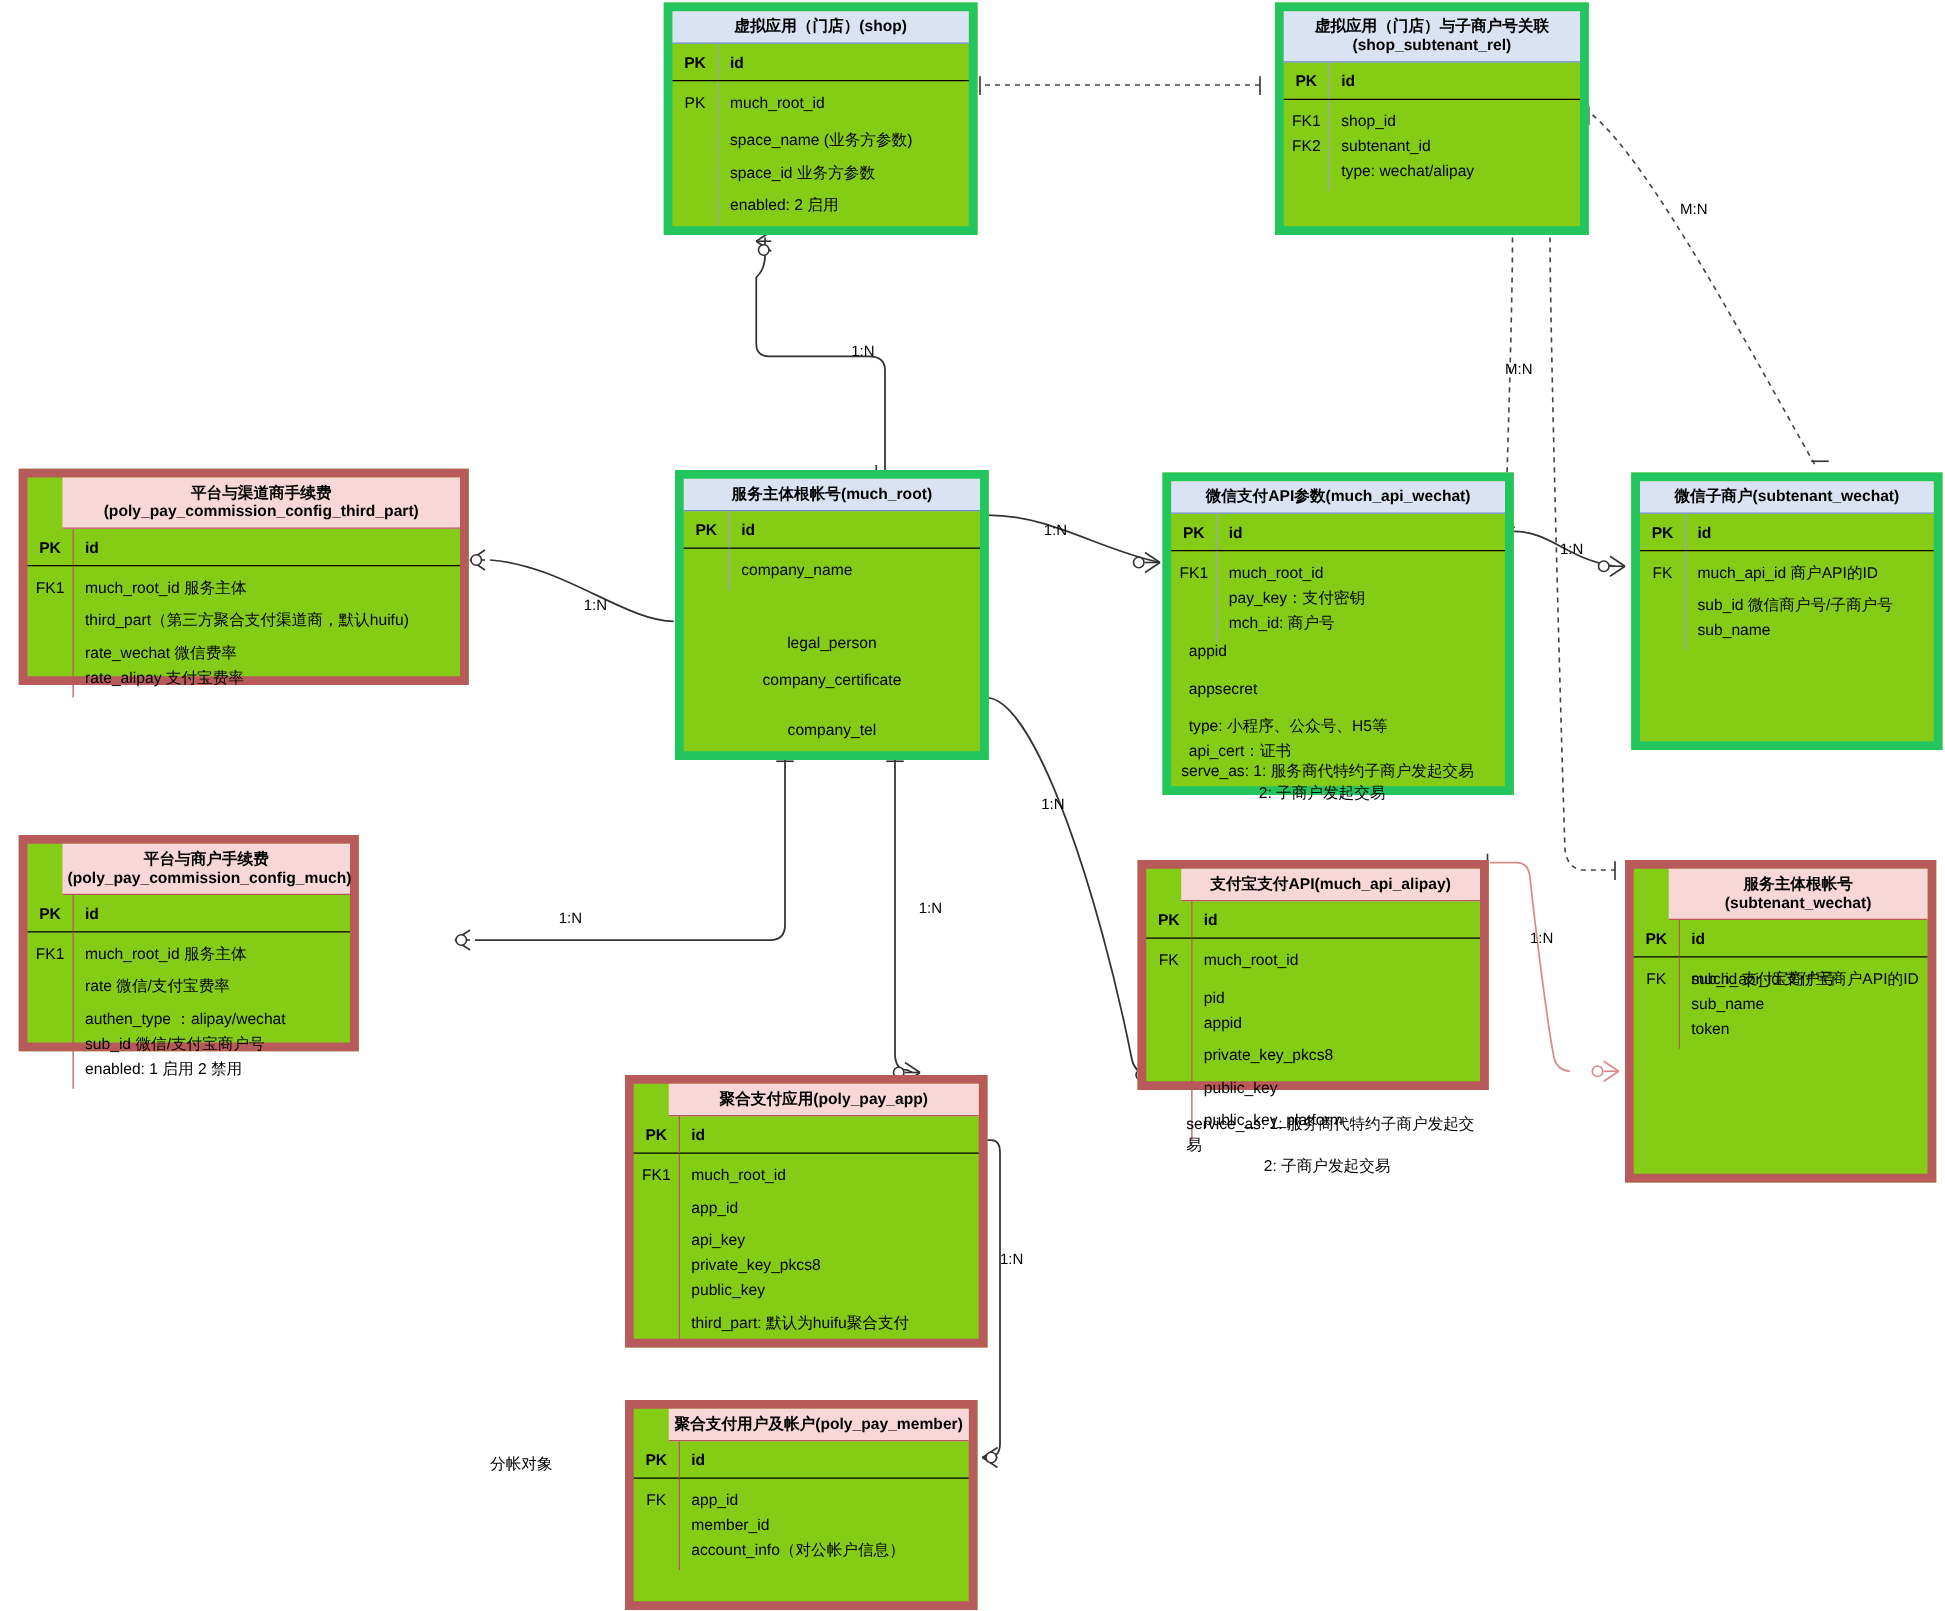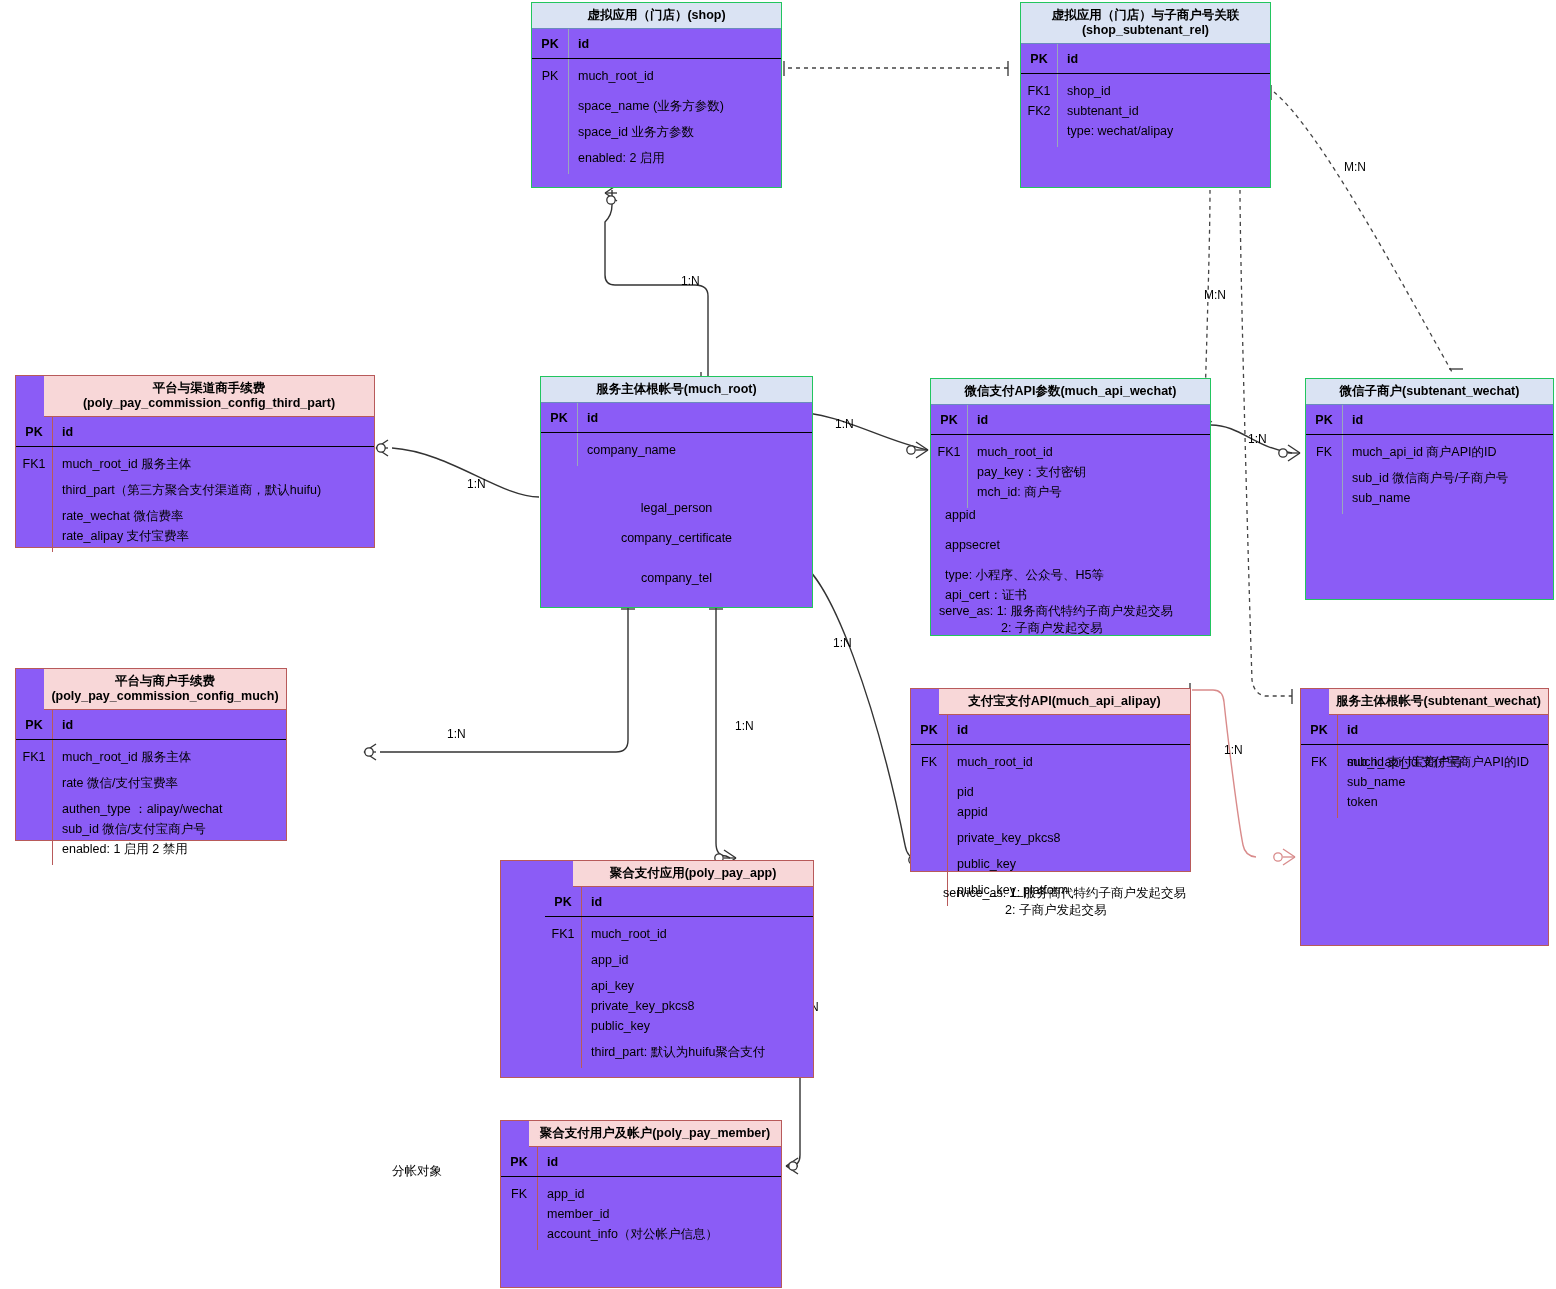--- a/index.html
+++ b/index.html
@@ -16,22 +16,22 @@
   }
   svg.links{
     position:absolute;
     left:0;top:0;
     width:1556px;height:1289px;
     pointer-events:none;
   }
   .entity{
     position:absolute;
     box-sizing:border-box;
-    background:#8b5cf6;
-    border:1px solid #22c55e;
+    background:#84cc16;
+    border:7px solid #22c55e;
     font-size:12.5px;
     color:#000;
   }
   .entity.red{ border-color:#b85a5a; }
   .ent-title{
     box-sizing:border-box;
     background:#dae3f3;
     border-bottom:1px solid #6b8bbd;
     text-align:center;
     font-weight:bold;
@@ -329,21 +329,21 @@
         <div class="gap-sm"></div>
         <div class="fld">rate  微信/支付宝费率</div>
         <div class="gap-sm"></div>
         <div class="fld">authen_type ：alipay/wechat</div>
         <div class="fld">sub_id  微信/支付宝商户号</div>
         <div class="fld">enabled: 1 启用 2 禁用</div>
       </div>
     </div>
   </div>
 
-  <div class="entity" style="left:540px;top:376px;width:273px;height:232px;">
+  <div class="entity" style="left:540px;top:376px;width:251px;height:232px;">
     <div class="ent-title">服务主体根帐号(much_root)</div>
     <div class="pk-row">
       <div class="key-col">PK</div>
       <div class="fld-col">
           <span class="pkid">id</span>
         </div>
     </div>
     <div class="body-rows">
       <div class="body-keys"></div>
       <div class="body-fields">
@@ -458,21 +458,21 @@
         <div class="overlap-wrap">
           <div class="ov">much_api_id 支付宝商户API的ID</div>
           <div class="ov">sub_id 支付宝商户号</div>
         </div>
         <div class="fld">sub_name</div>
         <div class="fld">token</div>
       </div>
     </div>
   </div>
 
-  <div class="entity red" style="left:500px;top:860px;width:314px;height:218px;padding-left:44px;">
+  <div class="entity red" style="left:500px;top:860px;width:290px;height:218px;">
     <div class="ent-title">聚合支付应用(poly_pay_app)</div>
     <div class="pk-row">
       <div class="key-col">PK</div>
       <div class="fld-col">
           <span class="pkid">id</span>
         </div>
     </div>
     <div class="body-rows">
       <div class="body-keys">
         <div>FK1</div>

